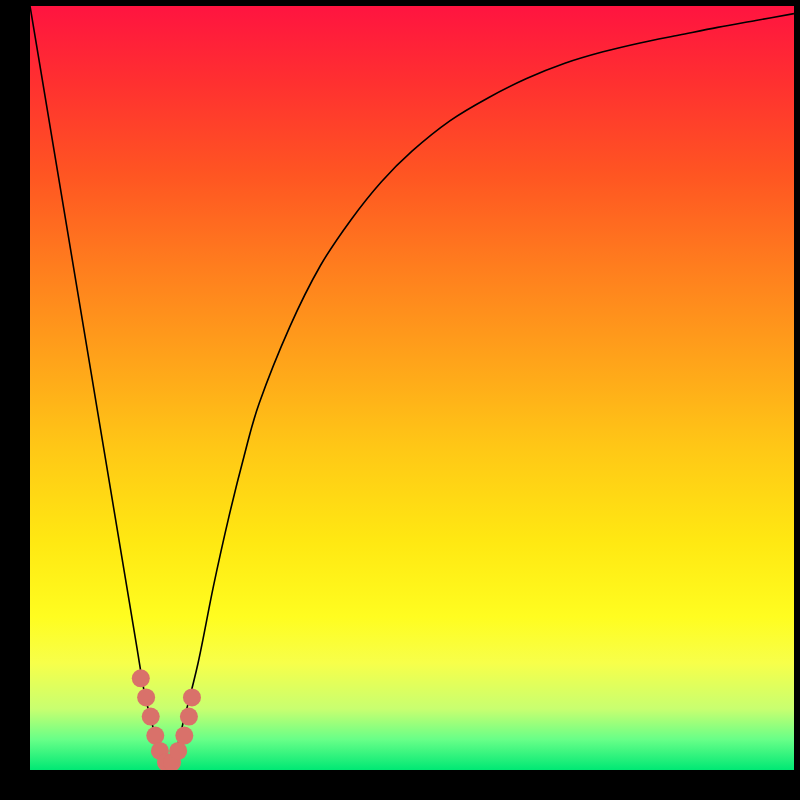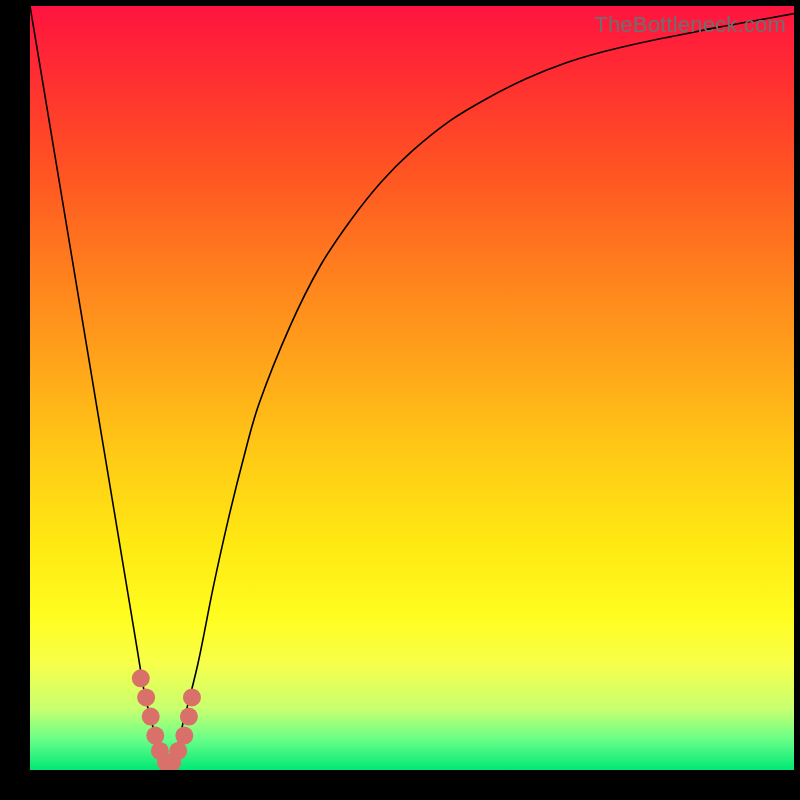--- a/index.html
+++ b/index.html
@@ -70,15 +70,14 @@
           <circle cx="125.29599999999998" cy="729.62" r="9" fill="#d9716a"></circle>
           <circle cx="129.88" cy="744.9" r="9" fill="#d9716a"></circle>
           <circle cx="135.99200000000002" cy="756.36" r="9" fill="#d9716a"></circle>
           <circle cx="142.104" cy="756.36" r="9" fill="#d9716a"></circle>
           <circle cx="148.21599999999998" cy="744.9" r="9" fill="#d9716a"></circle>
           <circle cx="154.32799999999997" cy="729.62" r="9" fill="#d9716a"></circle>
           <circle cx="158.912" cy="710.52" r="9" fill="#d9716a"></circle>
           <circle cx="161.968" cy="691.42" r="9" fill="#d9716a"></circle>
         </g>
     </svg>
-    <div class="watermark">TheBottleneck.com</div>
   </div>
 </div>
 
 </body></html>

